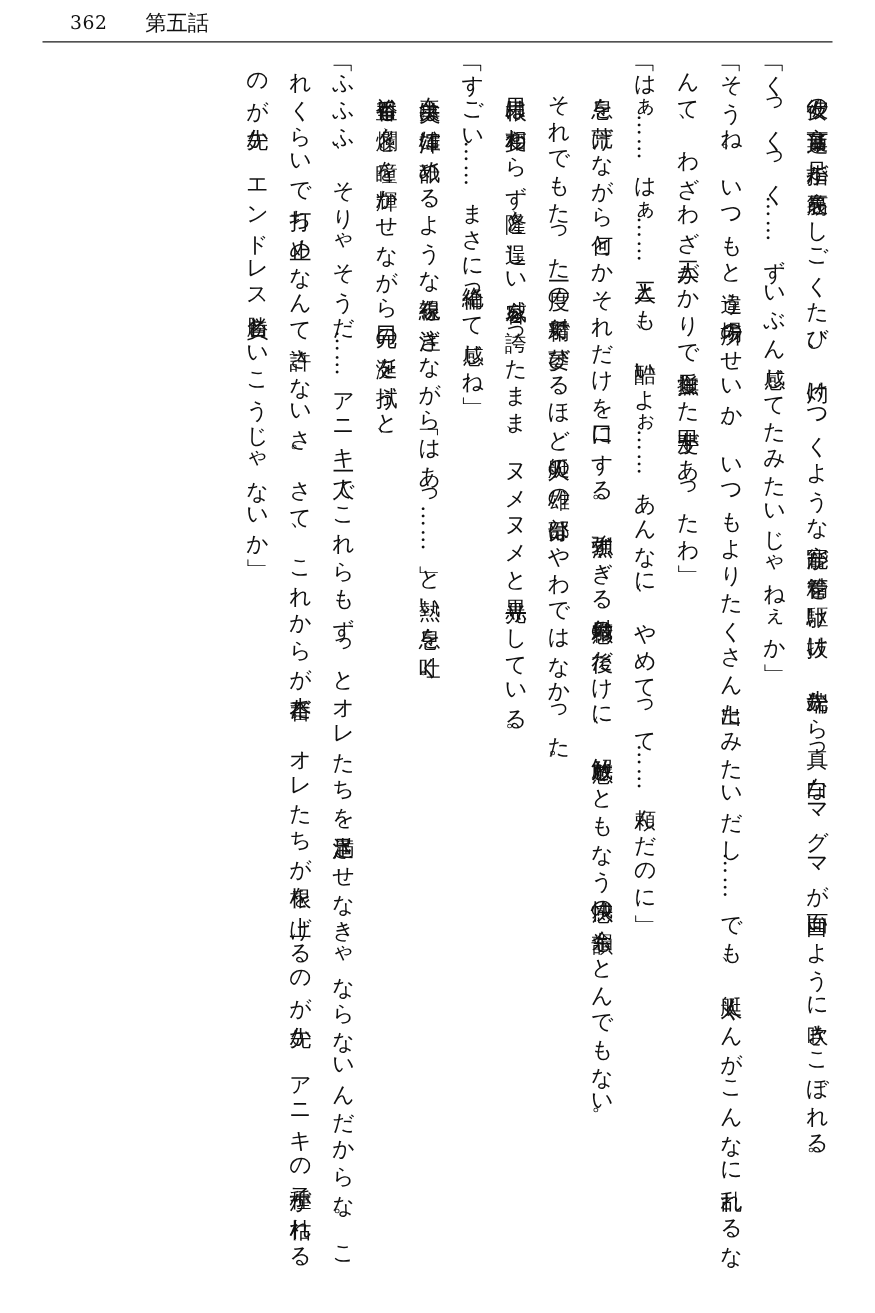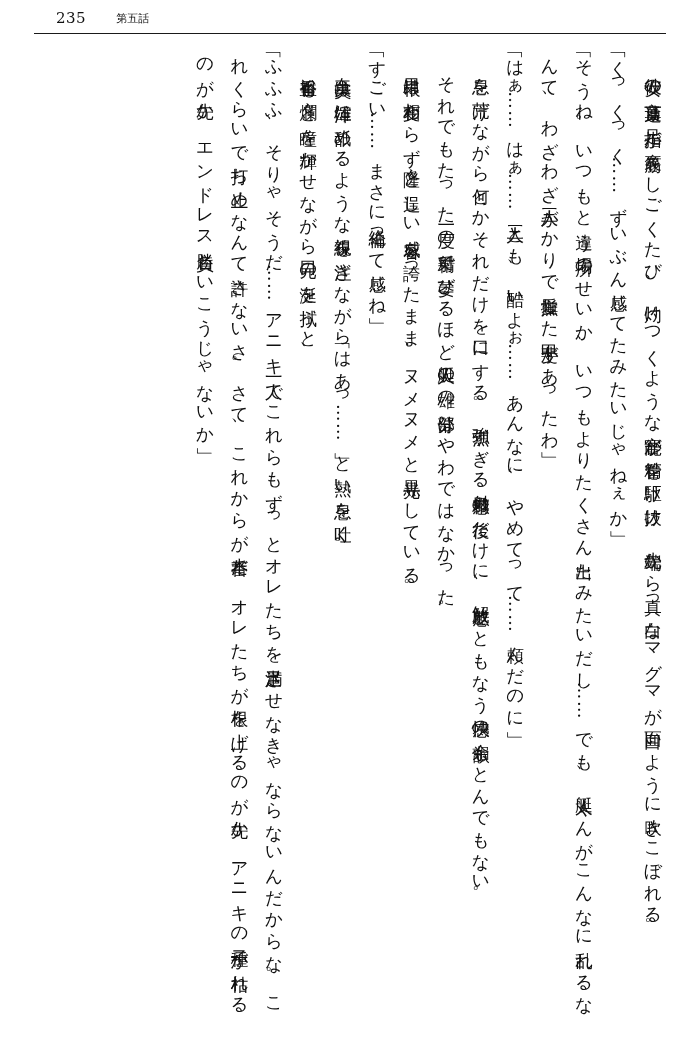--- a/index.html
+++ b/index.html
@@ -34,21 +34,21 @@
     padding: 0 46px 0 56px;
   }
   .page-number {
     font-size: 15px;
     letter-spacing: 0.5px;
     color: #111;
     margin-right: 30px;
     font-family: "DejaVu Serif", "Liberation Serif", serif;
   }
   .chapter-label {
-    font-size: 11px;
+    font-size: 17px;
     color: #111;
     margin-right: 14px;
     white-space: nowrap;
   }
   .chapter-title {
     font-size: 14.5px;
     color: #111;
     white-space: nowrap;
   }
   .header-rule {
@@ -89,21 +89,21 @@
   .vtext p.noindent {
     text-indent: 0;
   }
 </style>
 </head>
 <body>
 
 <div class="page">
 
   <div class="header">
-    <span class="page-number">235</span>
+    <span class="page-number">362</span>
     <span class="chapter-label">第五話</span>
   </div>
   <div class="header-rule"></div>
 
   <div class="body-area">
     <div class="vtext">
       <p>彼女の言葉通り足指が裏筋をしごくたび、灼けつくような官能が精管を駆け抜け、先端から真っ白なマグマが面白いように吹きこぼれる。</p>
       <p class="noindent">「くっくっく……ずいぶん感じてたみたいじゃねぇか」</p>
       <p class="noindent">「そうね。いつもと違う場所のせいか、いつもよりたくさん出たみたいだし……でも、艇人くんがこんなに乱れるなんて、わざわざ三人がかりで愛撫した甲斐があったわ」</p>
       <p class="noindent">「はぁ……はぁ……三人とも、酷いよぉ……あんなに、やめてって……頼んだのに」</p>

